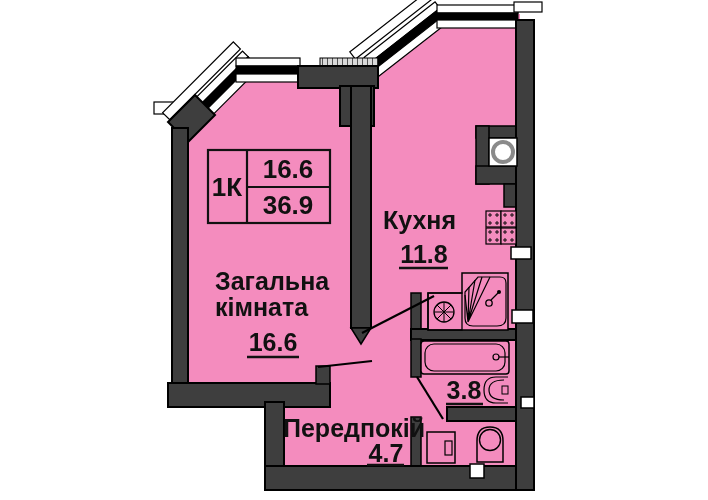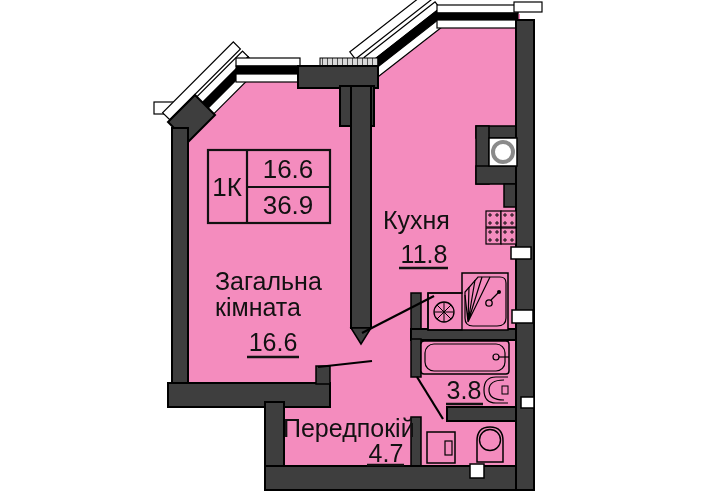--- a/index.html
+++ b/index.html
@@ -1,17 +1,17 @@
 <!DOCTYPE html>
 <html><head>
 <meta charset="utf-8">
 <style>
   html,body{margin:0;padding:0;background:#fff;}
   .stage{position:relative;width:708px;height:500px;background:#fff;overflow:hidden;
-         font-family:"Liberation Sans",sans-serif;}
+         font-family:"Liberation Sans",sans-serif;font-weight:bold;}
   svg{position:absolute;left:0;top:0;}
   .wall{fill:#3E3E3E;stroke:#000;stroke-width:2;}
   .wallthin{fill:#3E3E3E;stroke:#000;stroke-width:1.5;}
   .win{fill:#FFFFFF;stroke:#000;stroke-width:1.2;}
   .winbar{fill:#000;stroke:#000;stroke-width:1;}
   .fix{fill:#F48CBE;stroke:#000;stroke-width:1.5;}
   .fixthin{fill:none;stroke:#000;stroke-width:1.2;}
   .vent{fill:#FFFFFF;stroke:#000;stroke-width:1.5;}
   .door{stroke:#000;stroke-width:2.2;fill:none;}
   .lbl{fill:#111;font-size:25px;font-family:"Liberation Sans",sans-serif;}

